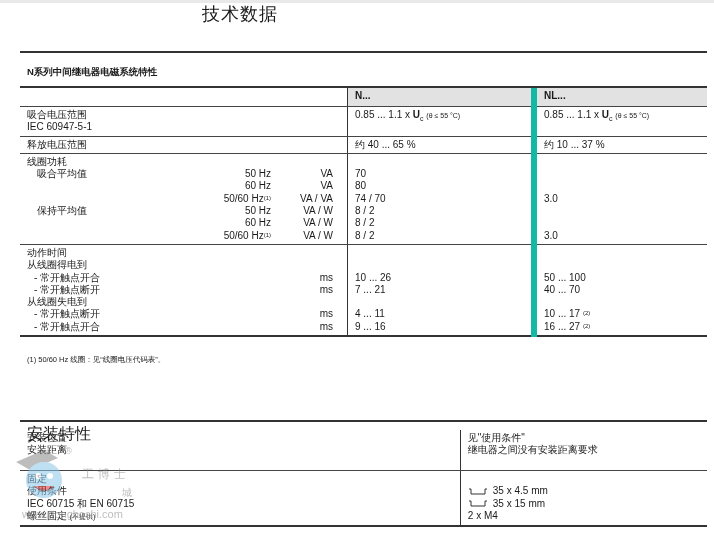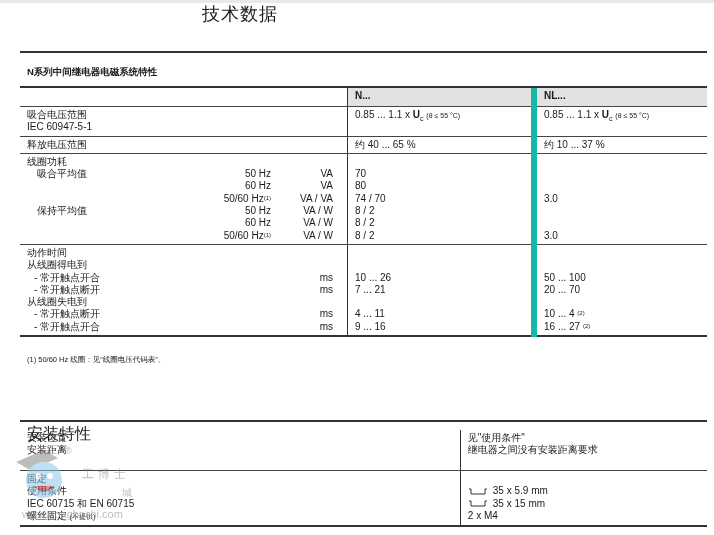--- a/index.html
+++ b/index.html
@@ -160,23 +160,23 @@
       <div>10 ... 26</div>
       <div>7 ... 21</div>
       <div>&nbsp;</div>
       <div>4 ... 11</div>
       <div>9 ... 16</div>
     </td>
     <td class="c3">
       <div>&nbsp;</div>
           <div>&nbsp;</div>
       <div>50 ... 100</div>
-      <div>20 ... 70</div>
-      <div>&nbsp;</div>
-      <div><span>10 ... 4</span> <sup>(2)</sup></div>
+      <div>40 ... 70</div>
+      <div>&nbsp;</div>
+      <div><span>10 ... 17</span> <sup>(2)</sup></div>
       <div><span>16 ... 27</span> <sup>(2)</sup></div>
     </td>
   </tr>
 </tbody>
   </table>
 
 <div class="footnote">(1) 50/60 Hz 线圈：见“线圈电压代码表”。</div>
 
 <div class="h2">安装特性</div>
 
@@ -198,21 +198,21 @@
     <td class="c1">
       <div>固定</div>
       <div>使用条件</div>
       <div>IEC 60715 和 EN 60715</div>
       <div><span>螺丝固定</span> <span class="small">(不提供)</span></div>
     </td>
     <td colspan="2" class="c2" style="border-left:1px solid #333;">
       <div>&nbsp;</div>
       <div><span class="rail-icon"><svg width="20" height="7">
                 <polyline points="1,1 3,1 3,6 17,6 17,1 19,1" fill="none" stroke="#333" stroke-width="1"></polyline>
-              </svg></span><span>35 x 5.9 mm</span></div>
+              </svg></span><span>35 x 4.5 mm</span></div>
       <div><span class="rail-icon"><svg width="20" height="7">
                 <polyline points="1,1 3,1 3,6 17,6 17,1 19,1" fill="none" stroke="#333" stroke-width="1"></polyline>
               </svg></span><span>35 x 15 mm</span></div>
       <div>2 x M4</div>
     </td>
   </tr>
 </tbody>
   </table>
 
 <div class="watermark">

